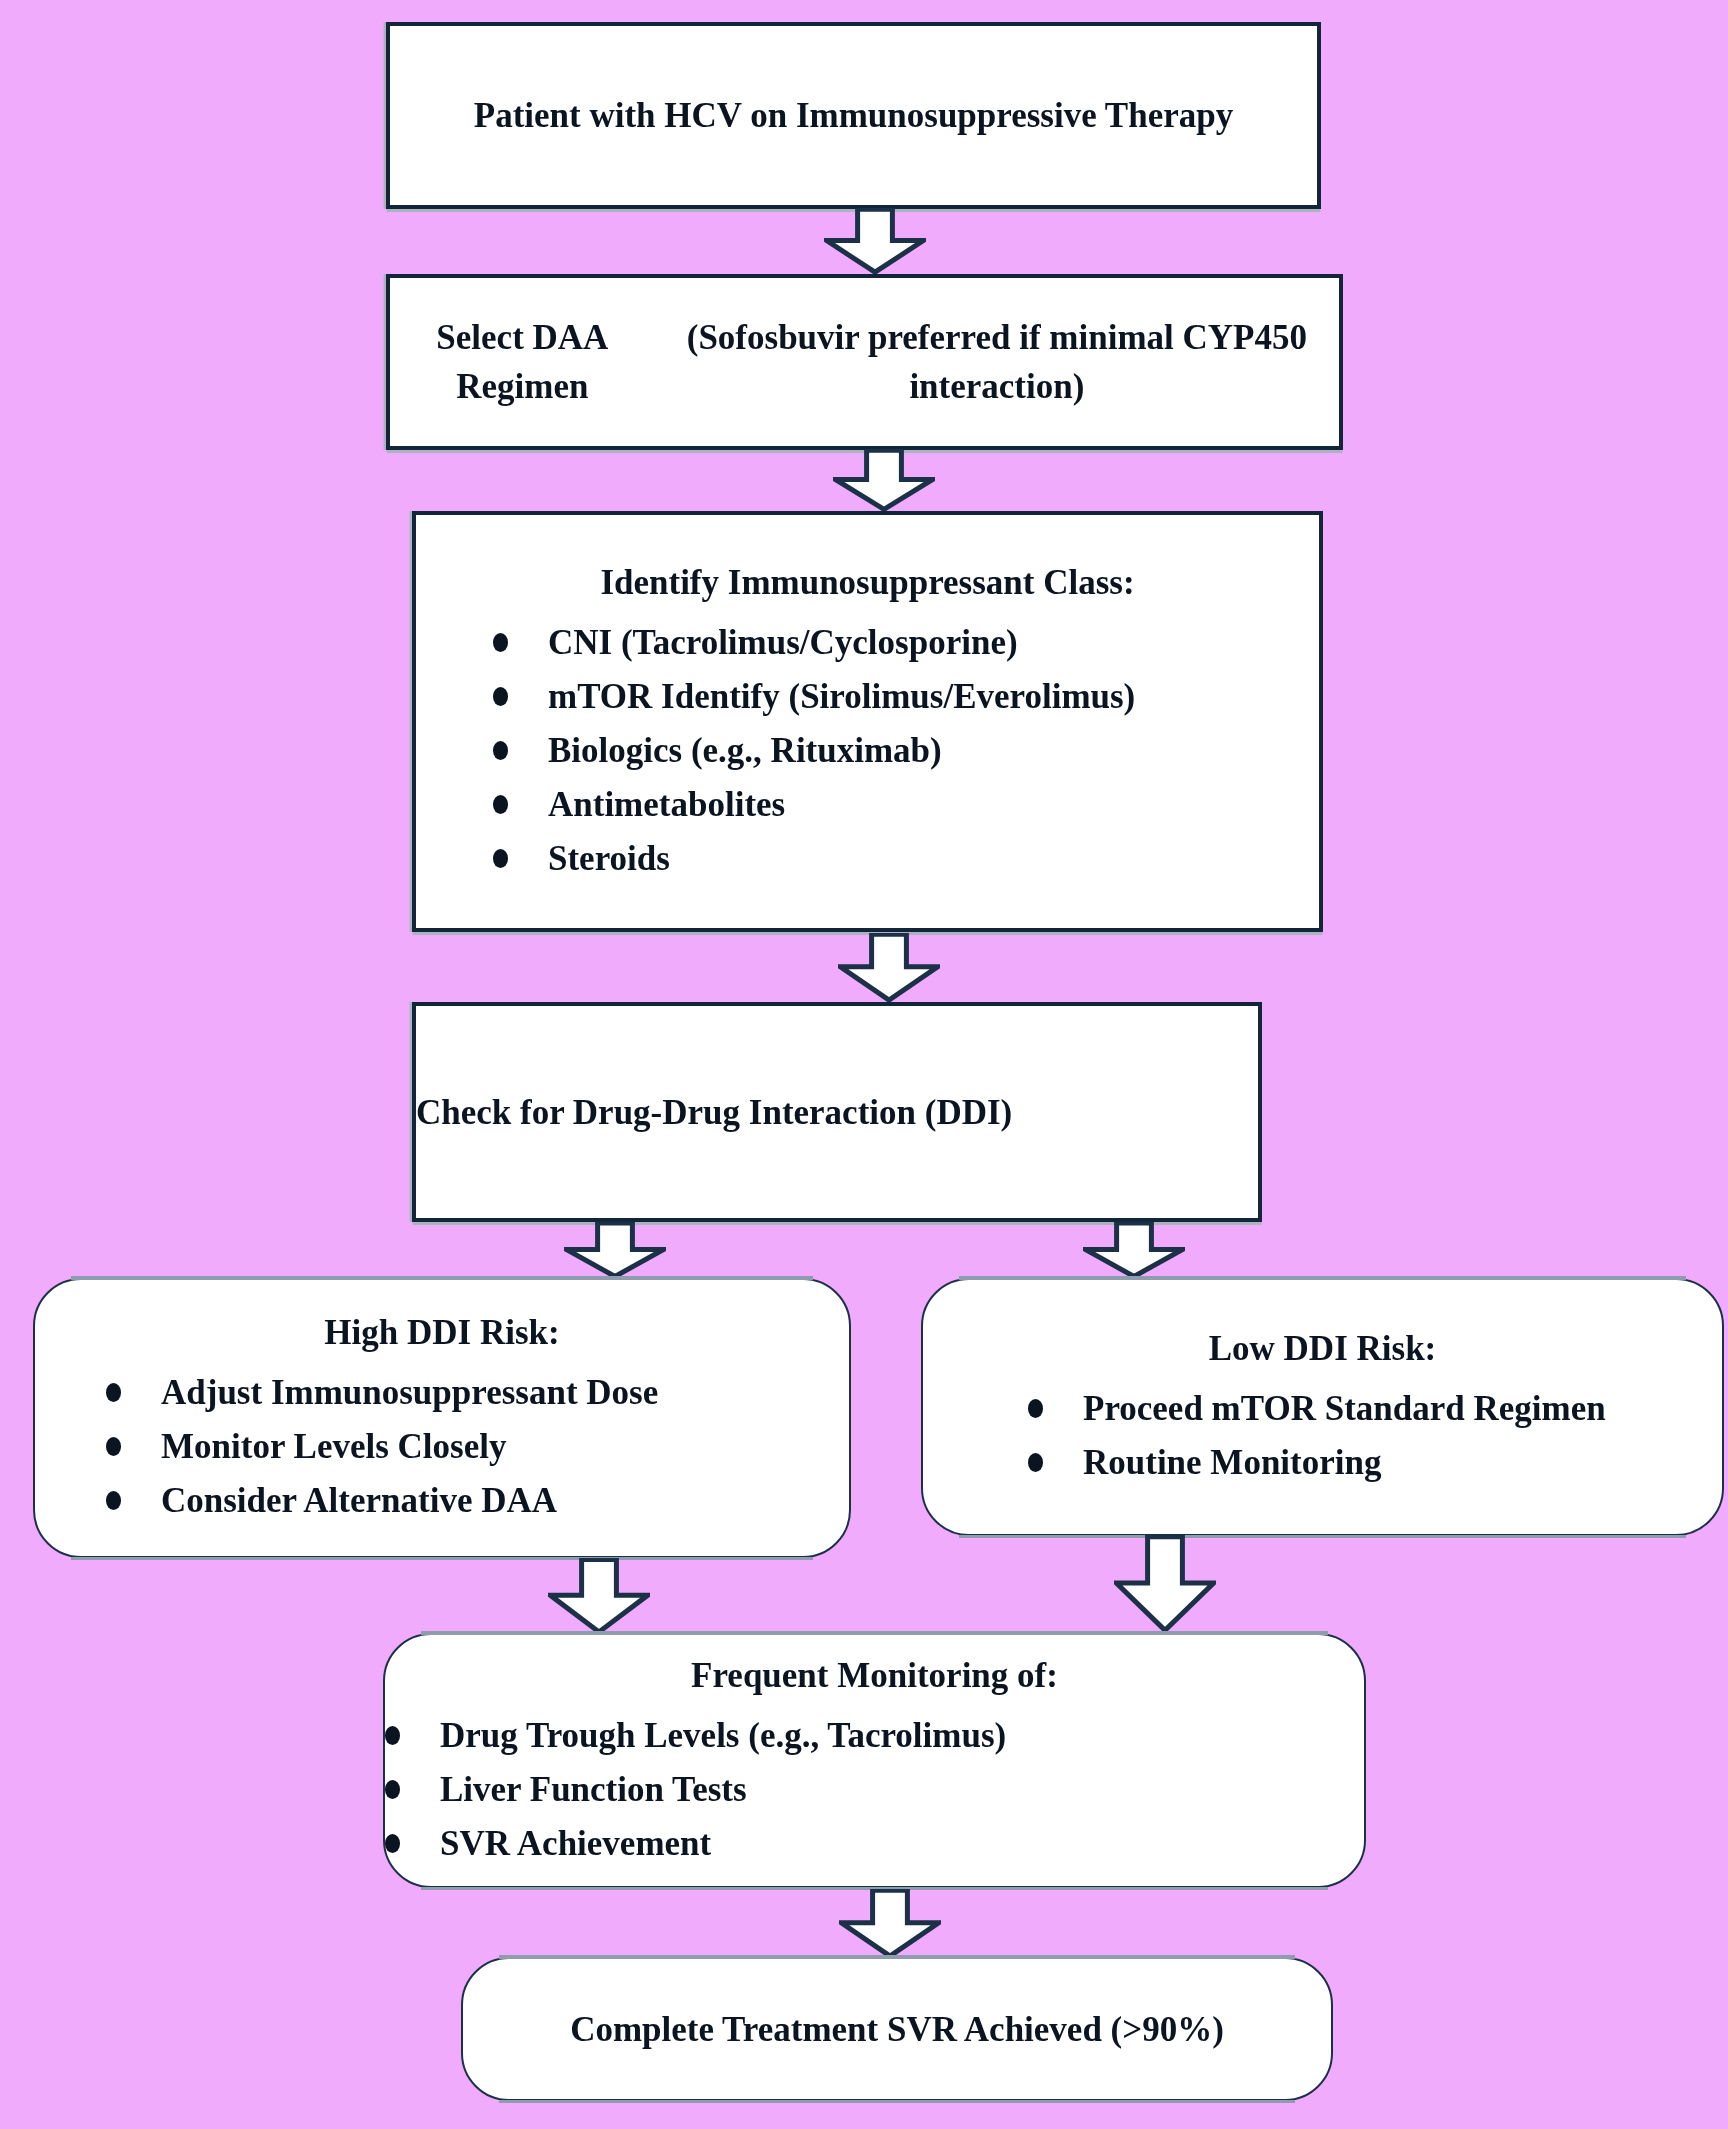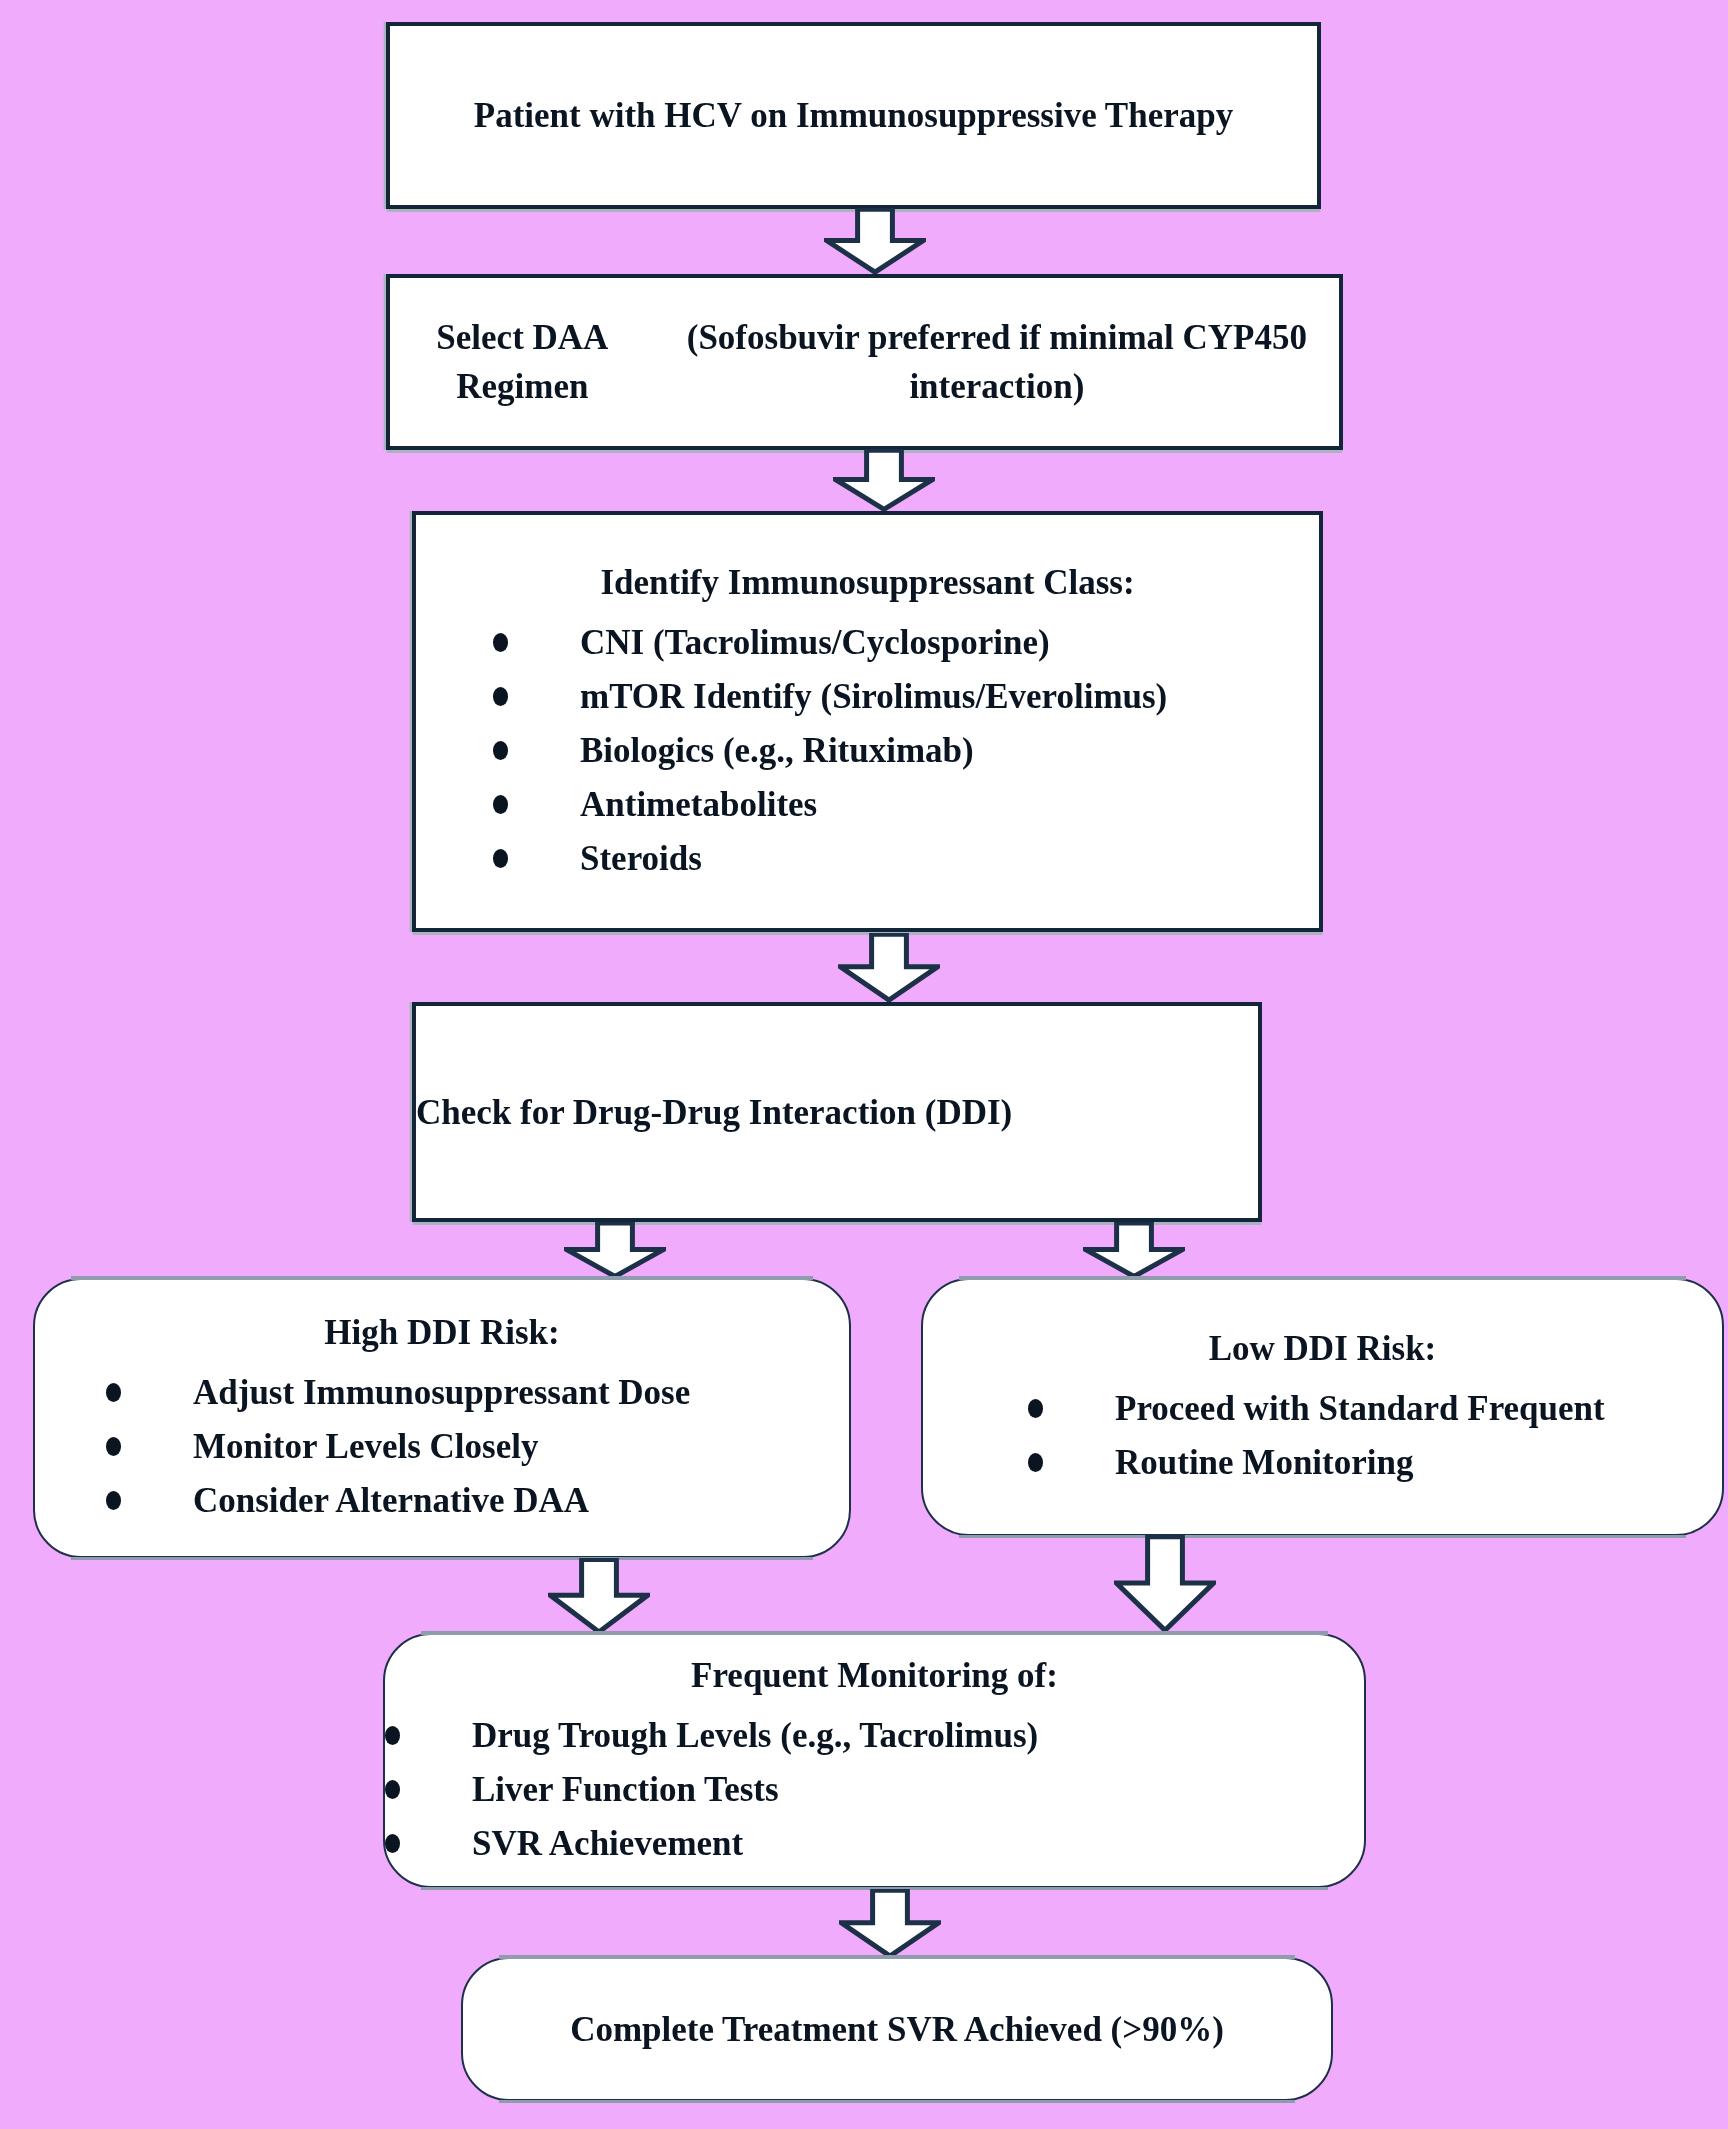--- a/index.html
+++ b/index.html
@@ -71,21 +71,20 @@
     align-items: flex-start;
     width: 100%;
     box-sizing: border-box;
   }
   .bullet-row {
     display: flex;
     align-items: center;
     height: 54px;
     text-align: left;
     white-space: nowrap;
-    gap: 32px;
   }
   .dot {
     flex: 0 0 auto;
     width: 15px;
     height: 18.7px;
     border-radius: 50%;
     background: #0b1522;
     margin-right: 40px;
   }
   
@@ -214,21 +213,21 @@
         <span>Consider Alternative DAA</span>
       </div>
     </div>
   </div>
 
   <div class="node round" id="node-low">
     <div class="node-title">Low DDI Risk:</div>
     <div class="bullets">
       <div class="bullet-row">
         <span class="dot"></span>
-        <span>Proceed with Standard Frequent</span>
+        <span>Proceed mTOR Standard Regimen</span>
       </div>
       <div class="bullet-row">
         <span class="dot"></span>
         <span>Routine Monitoring</span>
       </div>
     </div>
   </div>
 
   <div class="arrow" id="arrow-5l">
     <svg viewBox="0 0 170 110" preserveAspectRatio="none" aria-hidden="true">

